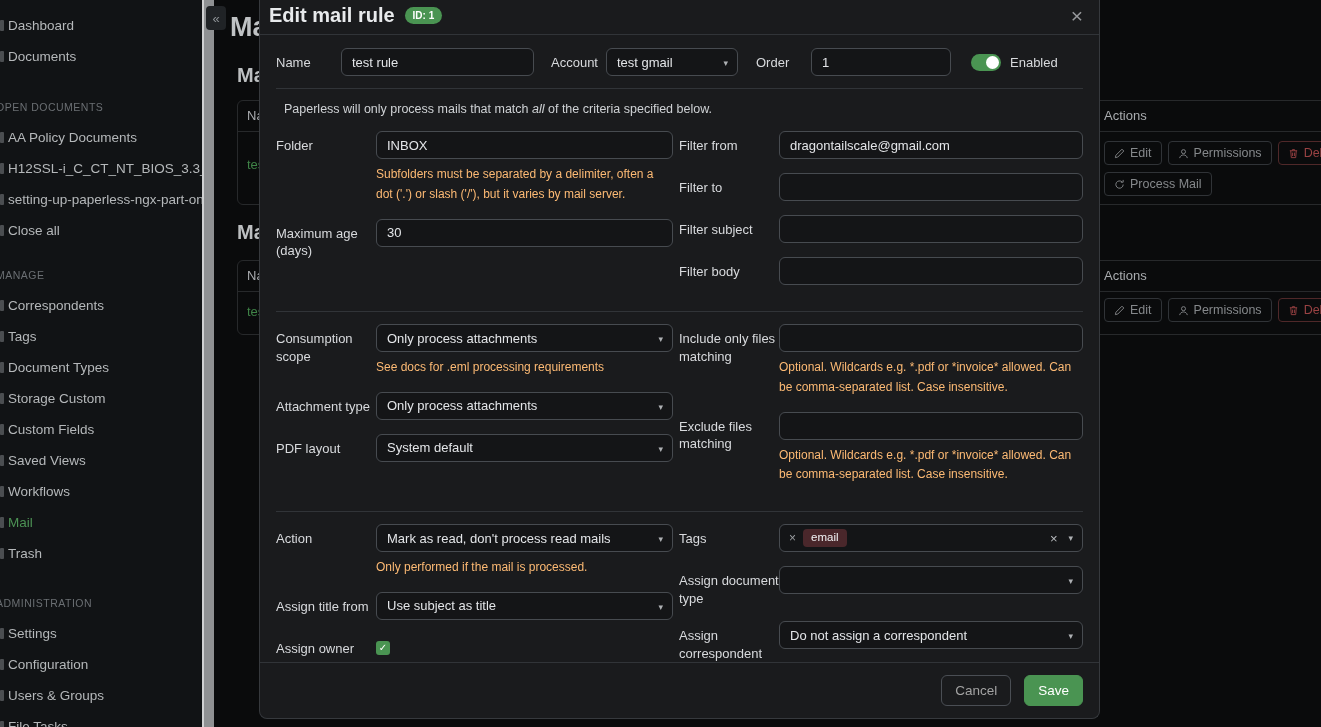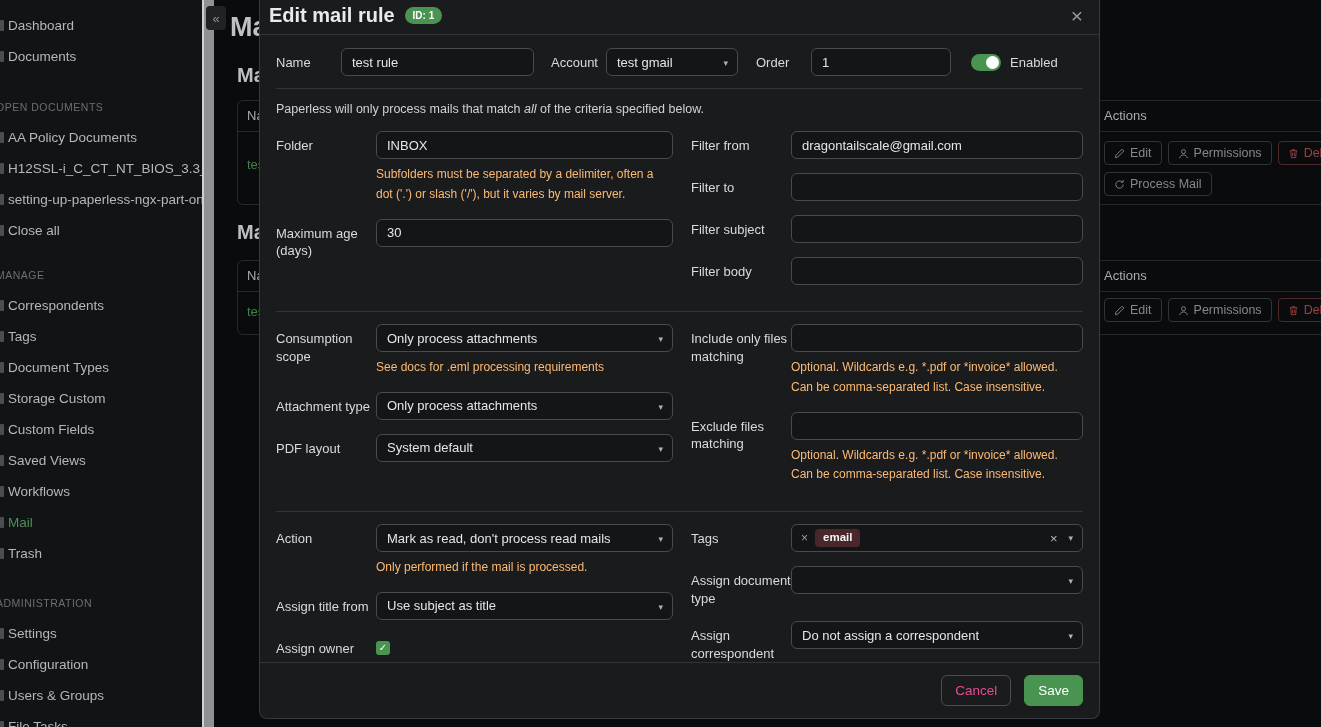--- a/index.html
+++ b/index.html
@@ -82,44 +82,44 @@
   input.input{outline:none;}
   .selectbox{position:relative;display:flex;align-items:center;padding:0 24px 0 10px;cursor:pointer;}
   .selectbox .caret{position:absolute;right:9px;top:9px;font-size:9px;color:#aeb1b4;}
   .w-name{width:193px;}
   .w-account{width:132px;}
   .w-order{width:140px;margin-left:15px;}
   .toggle{margin-left:20px;width:30px;height:17px;border-radius:9px;background:#4a9452;position:relative;cursor:pointer;flex:0 0 30px;}
   .toggle .knob{position:absolute;right:2px;top:2px;width:13px;height:13px;border-radius:50%;background:#fff;}
   .toggle-label{margin-left:9px;font-size:13px;color:#d8dadd;}
   
-  .note{font-size:12.5px;color:#cfd2d5;margin:13px 0 15px 0;}
+  .note{font-size:12.5px;color:#cfd2d5;margin:13px 0 15px 8px;}
   .note em{font-style:italic;}
   
-  .cols{display:flex;gap:18px;}
+  .cols{display:flex;gap:6px;}
   .col-l{flex:0 0 397px;}
   .col-r{flex:1;}
   .frow{display:flex;margin-bottom:14px;}
   .flabel{flex:0 0 100px;width:100px;font-size:13px;color:#d8dadd;padding-top:6px;line-height:1.35;}
   .fctrl{flex:1;min-width:0;}
   .fctrl .input,.fctrl .selectbox,.fctrl .tagsbox{width:100%;}
   .hint{font-size:12px;color:#fdba74;margin-top:6px;line-height:1.65;}
   .checkbox{width:14px;height:14px;border-radius:3px;background:#4a9452;color:#fff;font-size:10px;
     display:flex;align-items:center;justify-content:center;margin-top:7px;cursor:pointer;}
   
   .tagsbox{display:flex;align-items:center;padding:0 9px;cursor:pointer;}
   .tag-rm{color:#9b9ea1;font-size:12px;margin-right:7px;cursor:pointer;}
-  .chip{background:#4a272b;color:#f1f3f4;font-weight:bold;font-size:11.5px;padding:3px 8px;border-radius:4px;line-height:1;}
+  .chip{background:#4a272b;color:#f1f3f4;font-weight:normal;font-size:11.5px;padding:3px 8px;border-radius:4px;line-height:1;}
   .tags-right{margin-left:auto;display:flex;align-items:center;gap:11px;}
   .tags-clear{color:#b8bbbe;font-size:13px;cursor:pointer;}
   .tags-caret{font-size:9px;color:#aeb1b4;}
   
   .m-footer{border-top:1px solid #313438;padding:12px 16px;display:flex;justify-content:flex-end;gap:13px;align-items:center;}
   .btn{border-radius:6px;font-size:13.5px;padding:7px 13px;cursor:pointer;font-family:"Liberation Sans", sans-serif;}
-  .btn-cancel{background:transparent;border:1px solid #4a4e54;color:#ec4899;}
+  .btn-cancel{background:transparent;border:1px solid #4a4e54;color:#a3a3a3;}
   .btn-save{background:#4a9452;border:1px solid #4a9452;color:#fff;}
 </style>
 </head>
 <body>
 
 <nav class="sidebar">
   <div class="side-item">
     <span class="sicon"></span>
     <span>Dashboard</span>
   </div>

